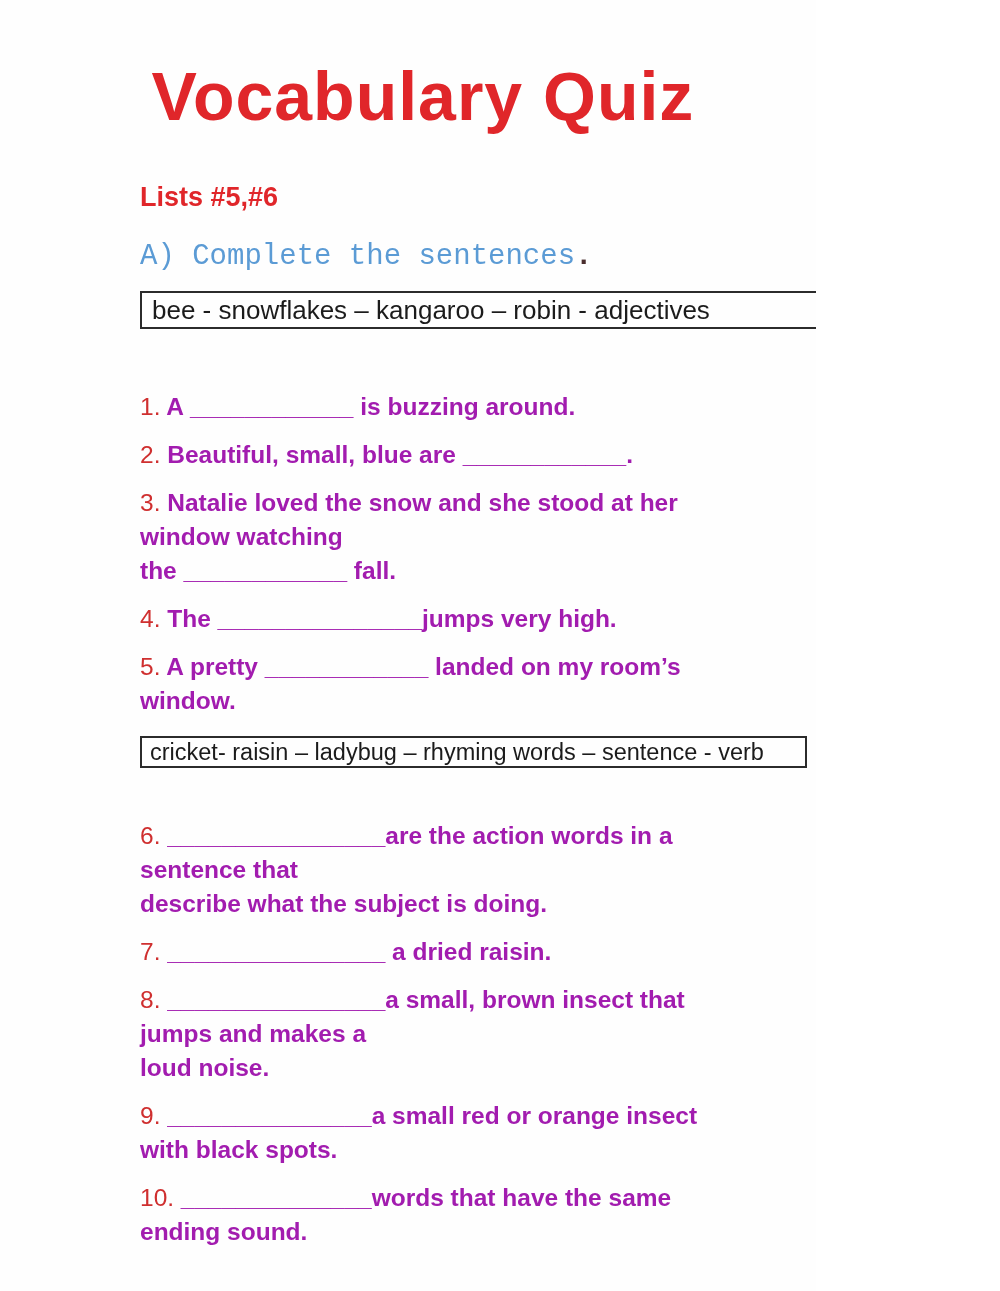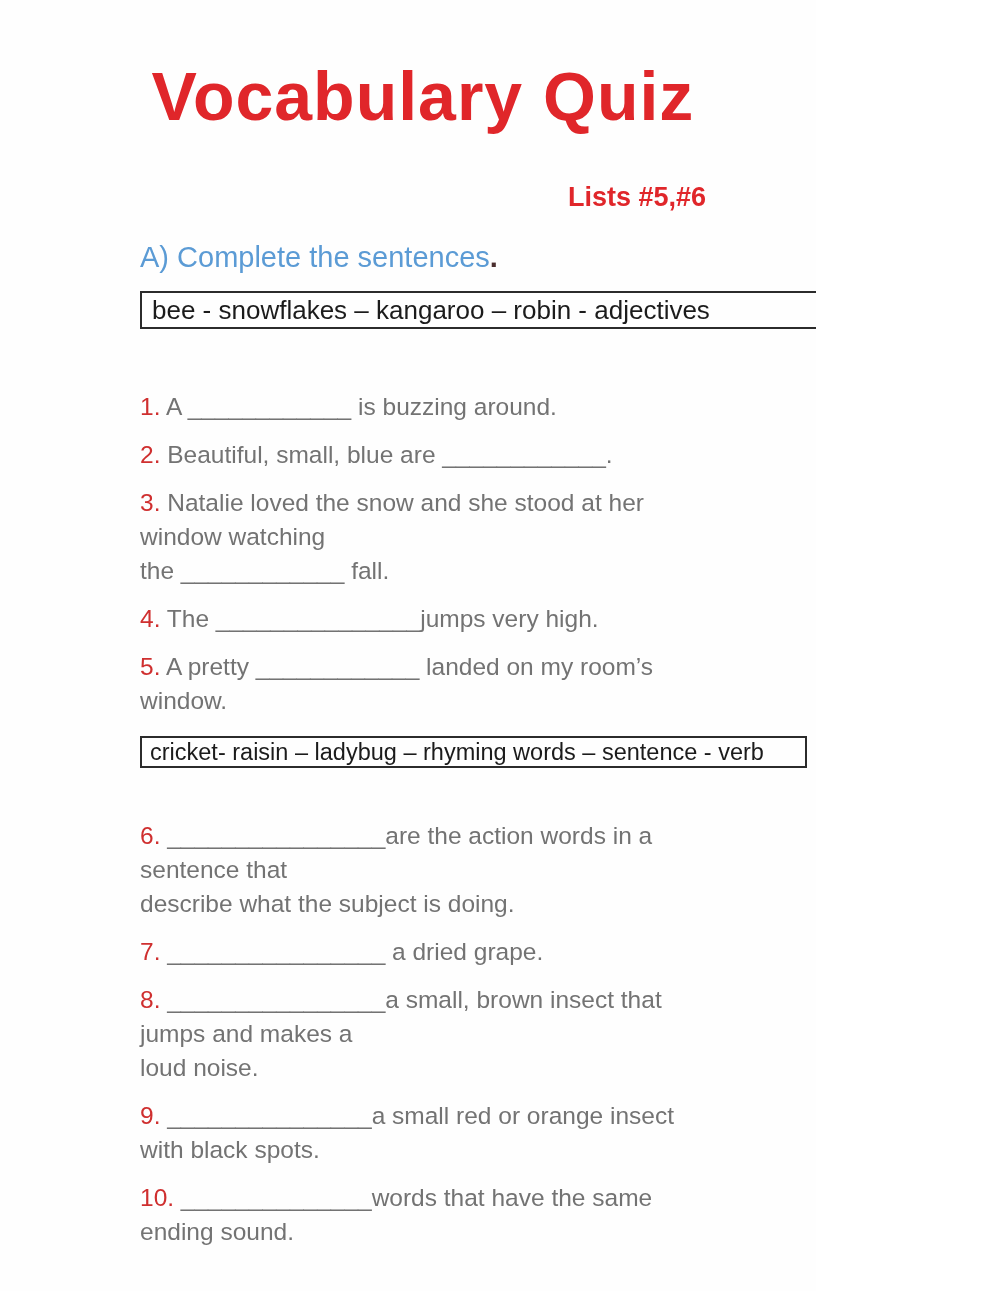--- a/index.html
+++ b/index.html
@@ -17,32 +17,33 @@
     margin-top:58px;
     text-align:center;
     font-size:68px;
     line-height:76px;
     font-weight:bold;
     color:#e0262a;
     letter-spacing:1px;
   }
   .subtitle{
     margin-top:48px;
-    text-align:right;
+    text-align:left;
     font-size:27px;
     line-height:30px;
     font-weight:bold;
     color:#e0262a;
   }
   .section-heading{
     margin-top:28px;
     font-size:29px;
     line-height:34px;
     color:#5b9bd5;
     font-weight:400;
+    font-family:Liberation Mono, monospace;
   }
   .section-heading .period{
     color:#4a2e2e;
     font-weight:bold;
   }
   .heading-b{margin-top:14px;}
   .word-bank{
     margin-top:17px;
     border:2px solid #2b2b2b;
     box-sizing:border-box;
@@ -54,21 +55,21 @@
   .items{margin:0;padding:0;}
   .items-a{margin-top:61px;}
   .items-b{margin-top:51px;}
   .item{
     font-size:24.5px;
     line-height:34px;
     margin-top:14px;
   }
   .item:first-child{margin-top:0;}
   .item .num{color:#cf2f2f;}
-  .item .txt{white-space:pre-wrap;color:#737373;}
+  .item .txt{white-space:pre-wrap;color:#a21caf;font-weight:bold;}
 </style>
 </head>
 <body>
 
 <div class="page">
 
   <div class="title">Vocabulary Quiz</div>
   <div class="subtitle">Lists #5,#6</div>
 
   <div class="section-heading"><span>A) Complete the sentences</span><span class="period">.</span></div>
@@ -87,20 +88,20 @@
   </div>
 
 
   <div class="word-bank word-bank-2">
     <span>cricket- raisin – ladybug – rhyming words – sentence - verb</span>
   </div>
 
   <div class="items items-b">
     <div class="item"><span class="num">6.</span><span class="txt"> ________________are the action words in a sentence that
 describe what the subject is doing.</span></div>
-    <div class="item"><span class="num">7.</span><span class="txt"> ________________ a dried grape.</span></div>
+    <div class="item"><span class="num">7.</span><span class="txt"> ________________ a dried raisin.</span></div>
     <div class="item"><span class="num">8.</span><span class="txt"> ________________a small, brown insect that jumps and makes a
 loud noise.</span></div>
     <div class="item"><span class="num">9.</span><span class="txt"> _______________a small red or orange insect with black spots.</span></div>
     <div class="item"><span class="num">10.</span><span class="txt"> ______________words that have the same ending sound.</span></div>
   </div>
 
 </div>
 
 </body></html>

